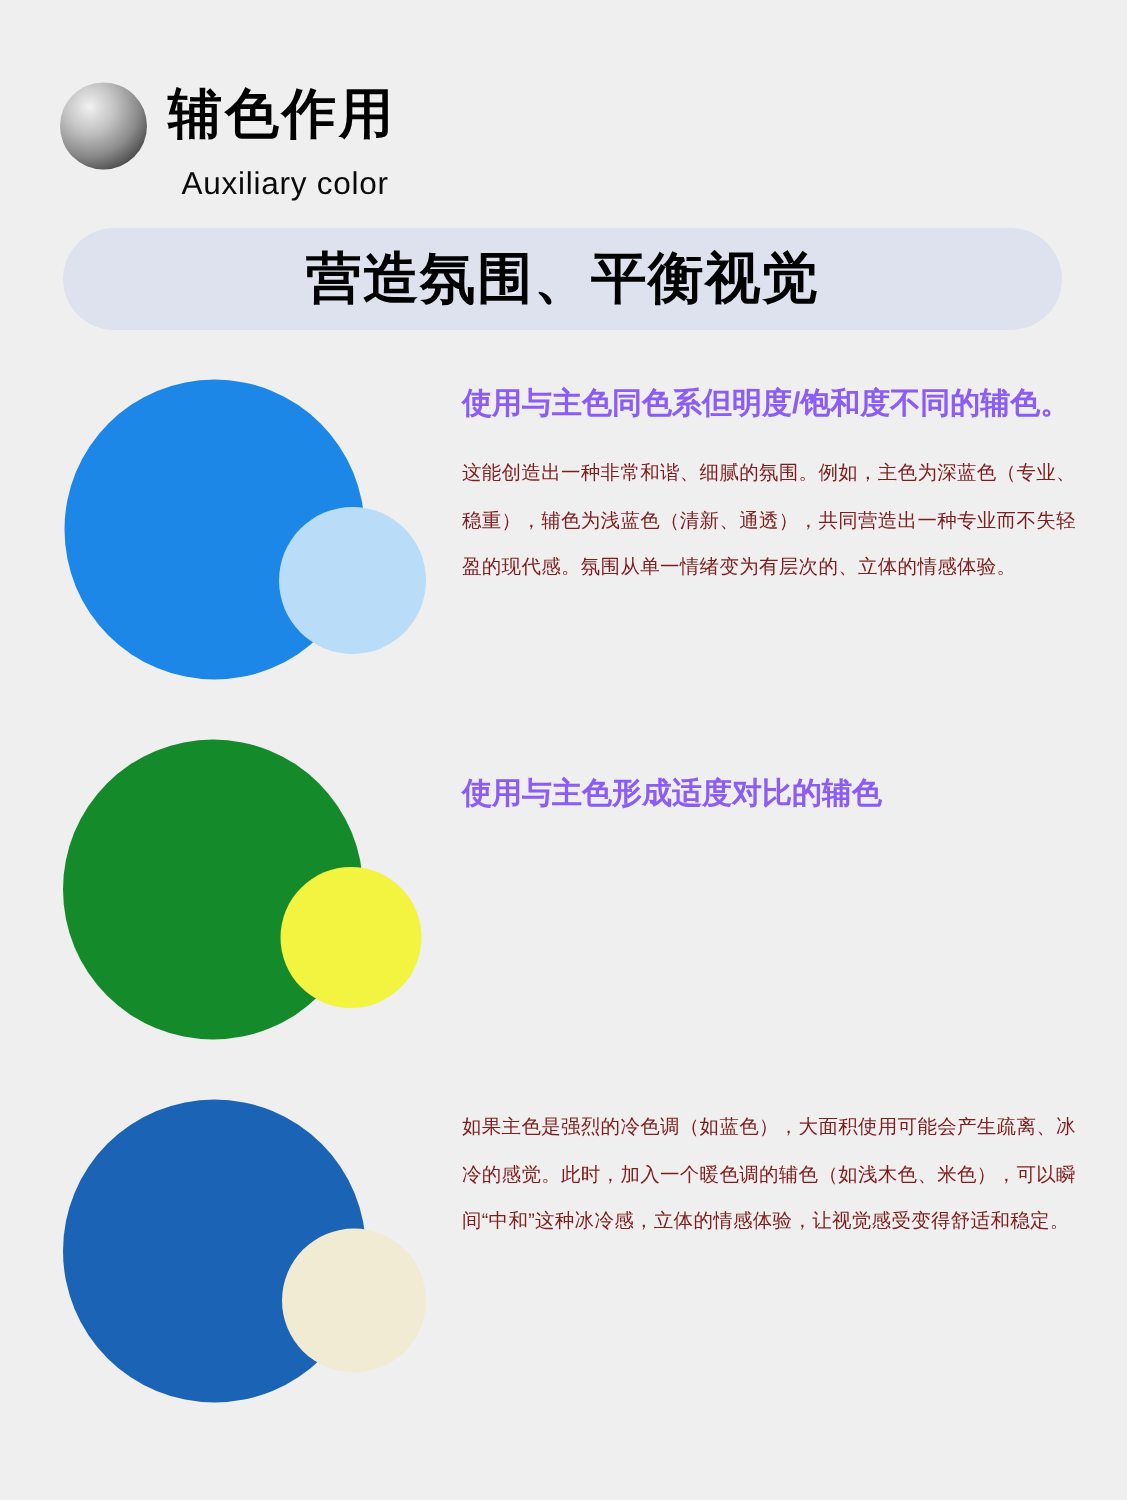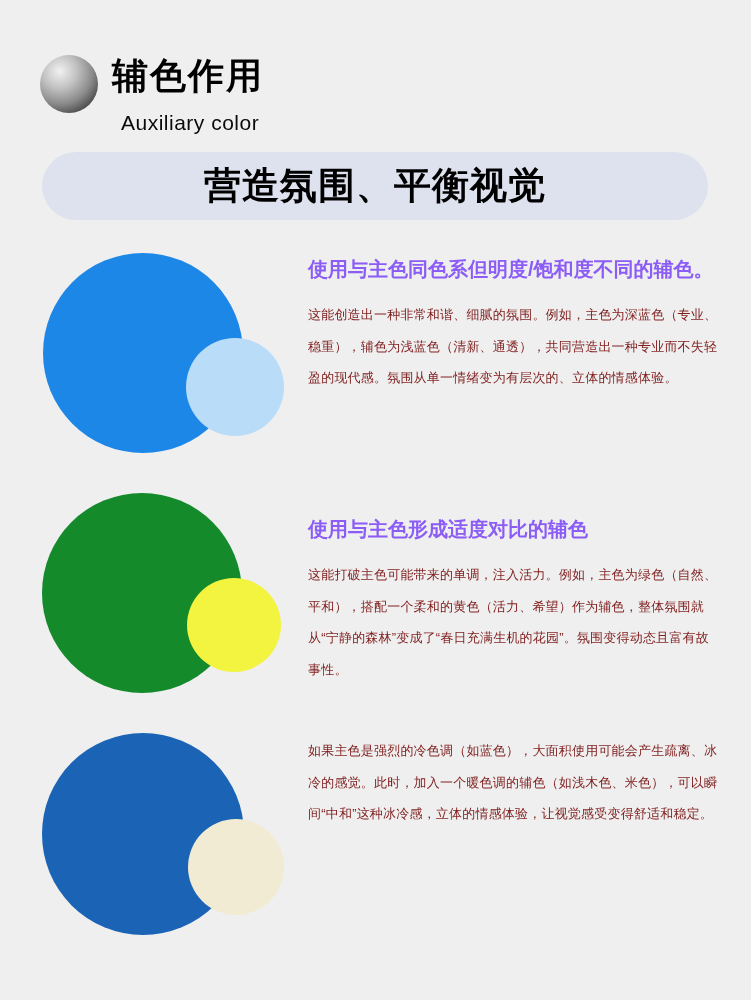--- a/index.html
+++ b/index.html
@@ -81,20 +81,19 @@
 <div class="circle c-small s1-small" style="background: rgb(185, 220, 248);"></div>
 <div class="section-text st-1">
   <p class="section-heading">使用与主色同色系但明度/饱和度不同的辅色。</p>
   <p class="section-body">这能创造出一种非常和谐、细腻的氛围。例如，主色为深蓝色（专业、稳重），辅色为浅蓝色（清新、通透），共同营造出一种专业而不失轻盈的现代感。氛围从单一情绪变为有层次的、立体的情感体验。</p>
 </div>
 
 <div class="circle c-big s2-big" style="background: rgb(20, 138, 43);"></div>
 <div class="circle c-small s2-small" style="background: rgb(242, 244, 64);"></div>
 <div class="section-text st-2">
   <p class="section-heading">使用与主色形成适度对比的辅色</p>
-  <p class="section-body">这能打破主色可能带来的单调，注入活力。例如，主色为绿色（自然、平和），搭配一个柔和的黄色（活力、希望）作为辅色，整体氛围就从“宁静的森林”变成了“春日充满生机的花园”。氛围变得动态且富有故事性。</p>
 </div>
 
 <div class="circle c-big s3-big" style="background: rgb(26, 99, 181);"></div>
 <div class="circle c-small s3-small" style="background: rgb(240, 235, 210);"></div>
 <div class="section-text st-3">
   <p class="section-body">如果主色是强烈的冷色调（如蓝色），大面积使用可能会产生疏离、冰冷的感觉。此时，加入一个暖色调的辅色（如浅木色、米色），可以瞬间“中和”这种冰冷感，立体的情感体验，让视觉感受变得舒适和稳定。</p>
 </div>
 
 </body></html>

